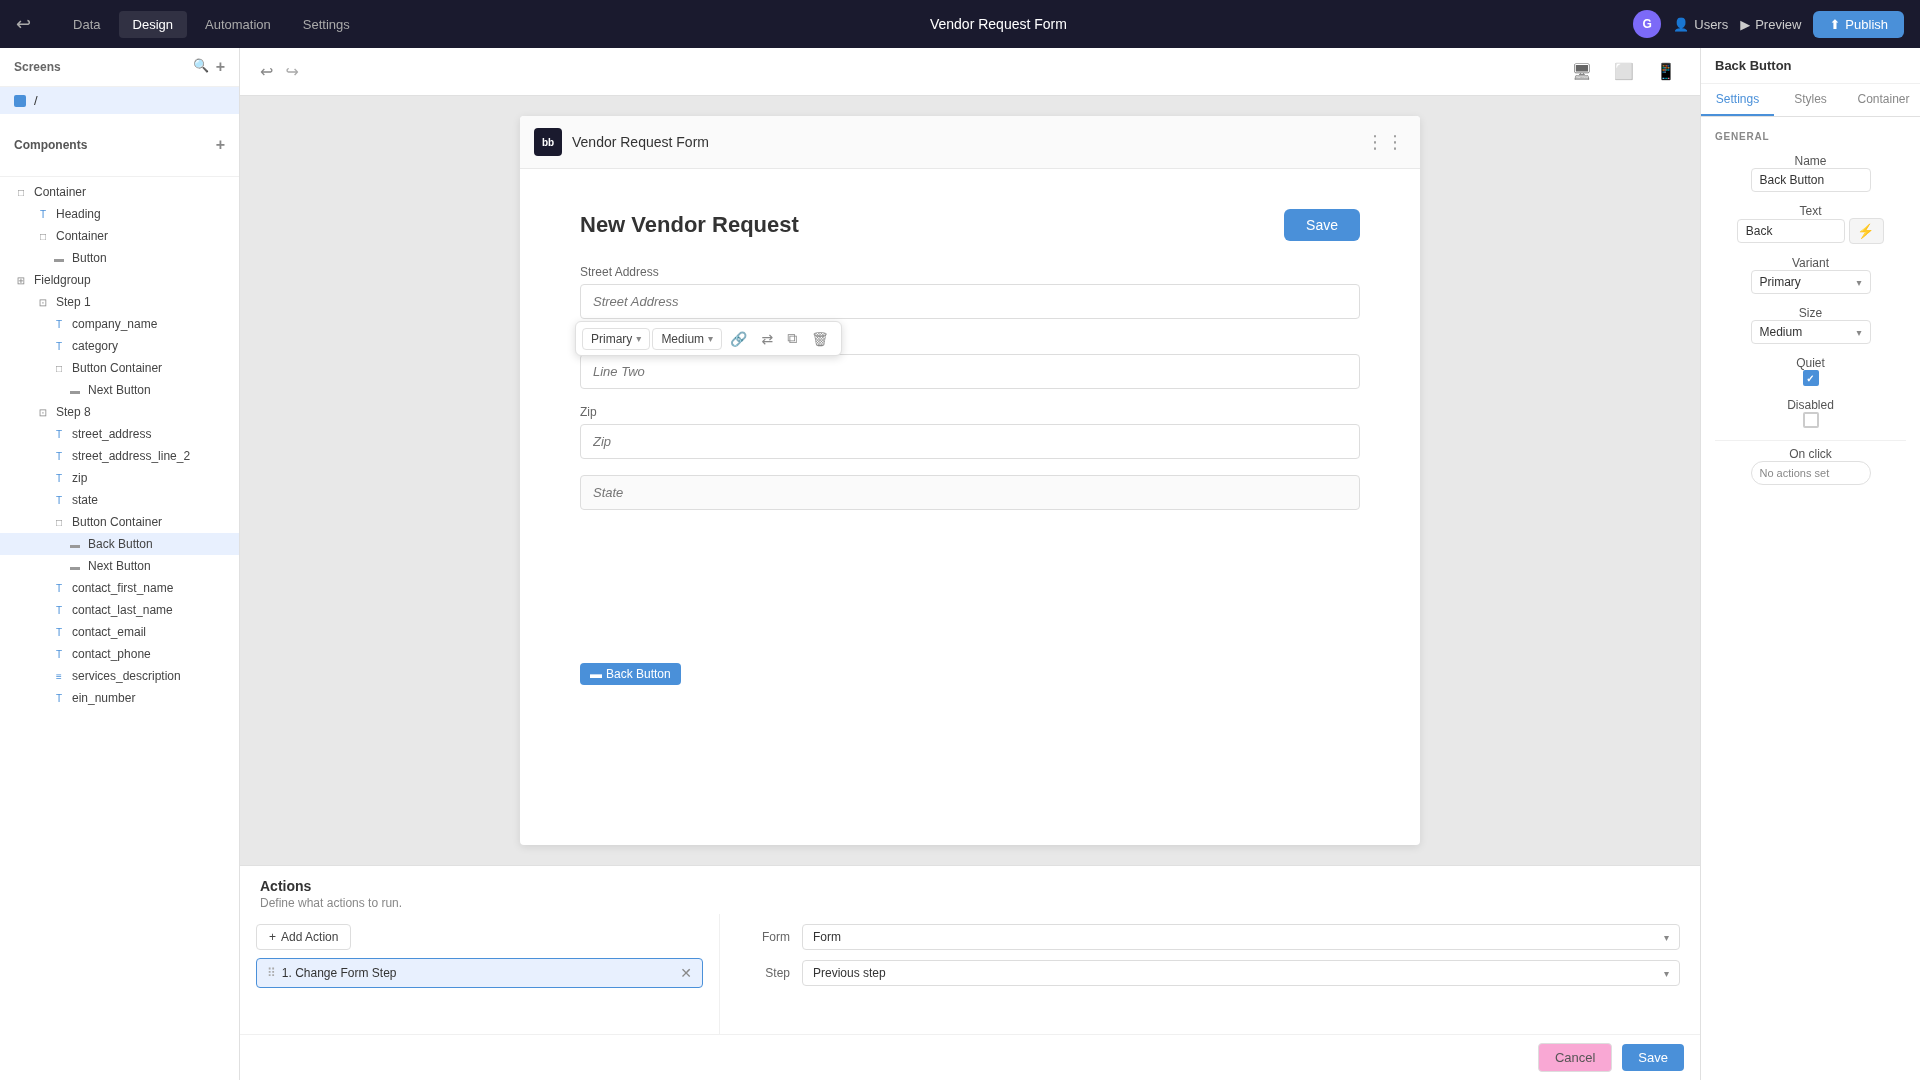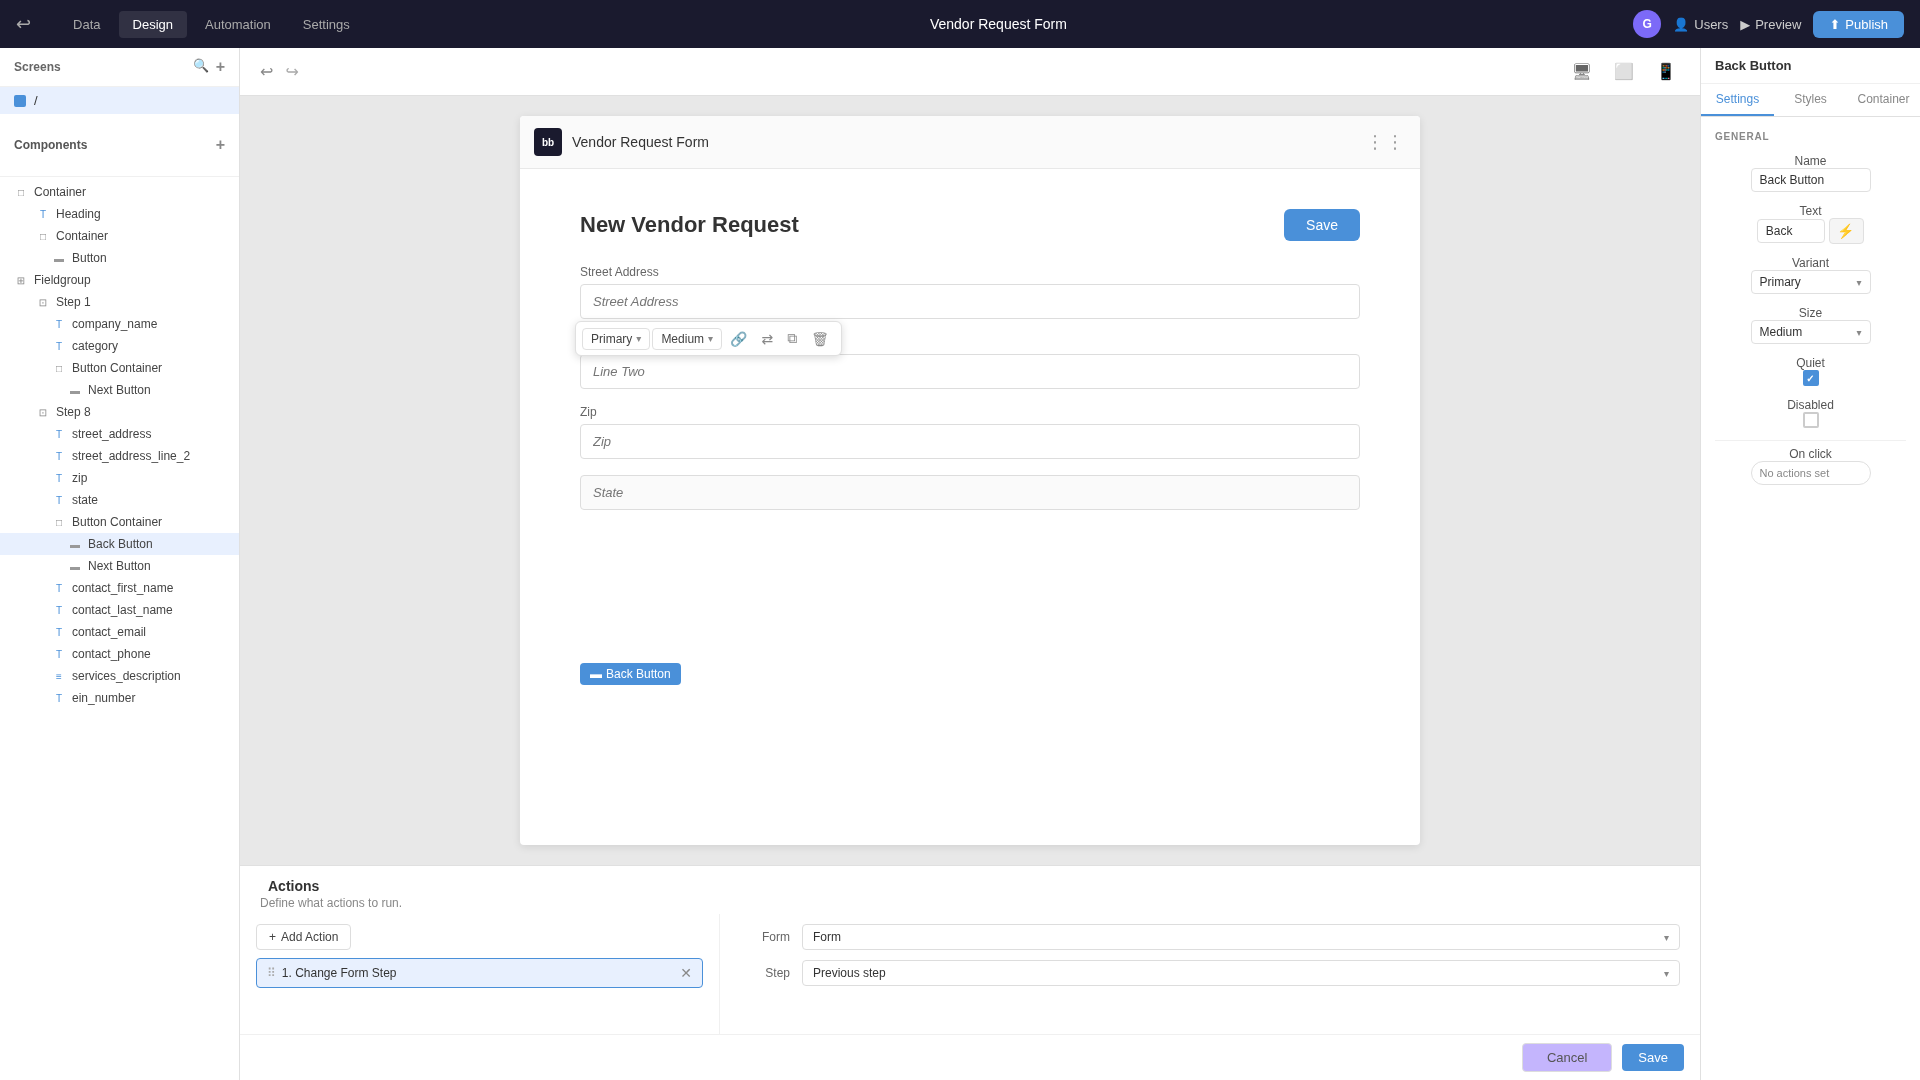--- a/index.html
+++ b/index.html
@@ -68,37 +68,37 @@
     .ft-select { border: 1px solid #e0e0e0; border-radius: 4px; padding: 3px 8px; font-size: 12px; color: #444; cursor: pointer; display: flex; align-items: center; gap: 4px; }
     .ft-btn { padding: 4px 6px; border-radius: 4px; font-size: 14px; color: #888; cursor: pointer; }
 
     .back-button-highlight { position: absolute; top: 188px; left: 55px; }
     .back-btn-chip { background: #4a90d9; color: #fff; padding: 4px 10px; border-radius: 4px; font-size: 12px; display: flex; align-items: center; gap: 4px; }
     .state-field { background: #fafafa; }
 
     
     .actions-panel { background: #fff; border-top: 1px solid #e0e0e0; padding: 0; }
     .actions-header { padding: 12px 20px 4px; }
-    .actions-title { font-size: 14px; font-weight: 600; color: #333; margin-left: 8px; }
+    .actions-title { font-size: 14px; font-weight: 600; color: #333; }
     .actions-subtitle { font-size: 12px; color: #888; margin-top: 2px; }
     .actions-body { display: flex; gap: 0; height: 120px; }
     .actions-left { width: 480px; border-right: 1px solid #f0f0f0; padding: 10px 16px; }
     .add-action-btn { display: inline-flex; align-items: center; gap: 5px; padding: 5px 12px; border: 1px solid #ddd; border-radius: 4px; font-size: 12px; color: #444; cursor: pointer; background: #fff; }
     .action-item { display: flex; align-items: center; justify-content: space-between; margin-top: 8px; background: #f5f5f5; border: 1px solid #e0e0e0; border-radius: 4px; padding: 6px 10px; font-size: 12px; color: #333; cursor: pointer; }
     .action-item.selected { background: #e8f0fe; border-color: #4a90d9; }
     .action-item-left { display: flex; align-items: center; gap: 6px; }
     .action-item-close { color: #888; font-size: 14px; cursor: pointer; }
 
     .actions-right { flex: 1; padding: 10px 20px; display: flex; flex-direction: column; gap: 10px; }
     .action-field-row { display: flex; align-items: center; gap: 12px; }
     .action-field-label { width: 50px; font-size: 12px; color: #666; text-align: right; }
     .action-field-select { flex: 1; border: 1px solid #ddd; border-radius: 4px; padding: 5px 10px; font-size: 12px; color: #333; display: flex; align-items: center; justify-content: space-between; cursor: pointer; }
 
     .actions-footer { display: flex; justify-content: flex-end; align-items: center; gap: 10px; padding: 8px 16px; border-top: 1px solid #f0f0f0; }
-    .cancel-btn { padding: 6px 24px; border: 1px solid #ddd; border-radius: 4px; font-size: 13px; color: #555; cursor: pointer; background: #c4b5fd; }
+    .cancel-btn { padding: 6px 16px; border: 1px solid #ddd; border-radius: 4px; font-size: 13px; color: #555; cursor: pointer; background: #f9a8d4; }
     .actions-save-btn { padding: 6px 16px; background: #4a90d9; color: #fff; border: none; border-radius: 4px; font-size: 13px; cursor: pointer; }
 
     
     .right-panel { width: 220px; background: #fff; border-left: 1px solid #e0e0e0; display: flex; flex-direction: column; }
     .right-panel-header { display: flex; align-items: center; justify-content: space-between; padding: 10px 14px; border-bottom: 1px solid #f0f0f0; }
     .right-panel-title { font-size: 13px; font-weight: 600; color: #333; }
     .right-tabs { display: flex; border-bottom: 1px solid #e0e0e0; }
     .right-tab { flex: 1; text-align: center; padding: 8px 4px; font-size: 12px; color: #888; cursor: pointer; }
     .right-tab.active { color: #4a90d9; border-bottom: 2px solid #4a90d9; }
 
@@ -416,21 +416,21 @@
       <div class="section-label">GENERAL</div>
 
       <div class="prop-row">
         <span class="prop-label">Name</span>
         <input class="prop-input" value="Back Button" style="">
       </div>
 
       <div class="prop-row">
         <span class="prop-label">Text</span>
         <div style="display:flex; gap:4px; align-items:center;">
-          <input class="prop-input" value="Back" style="width: 68px;">
+          <input class="prop-input" value="Back" style="width: 108px;">
           <button class="lightning-btn">⚡</button>
         </div>
       </div>
 
       <div class="prop-row">
         <span class="prop-label">Variant</span>
         <div class="prop-select">
           <span>Primary</span>
           <span class="chevron-down">▾</span>
         </div>

